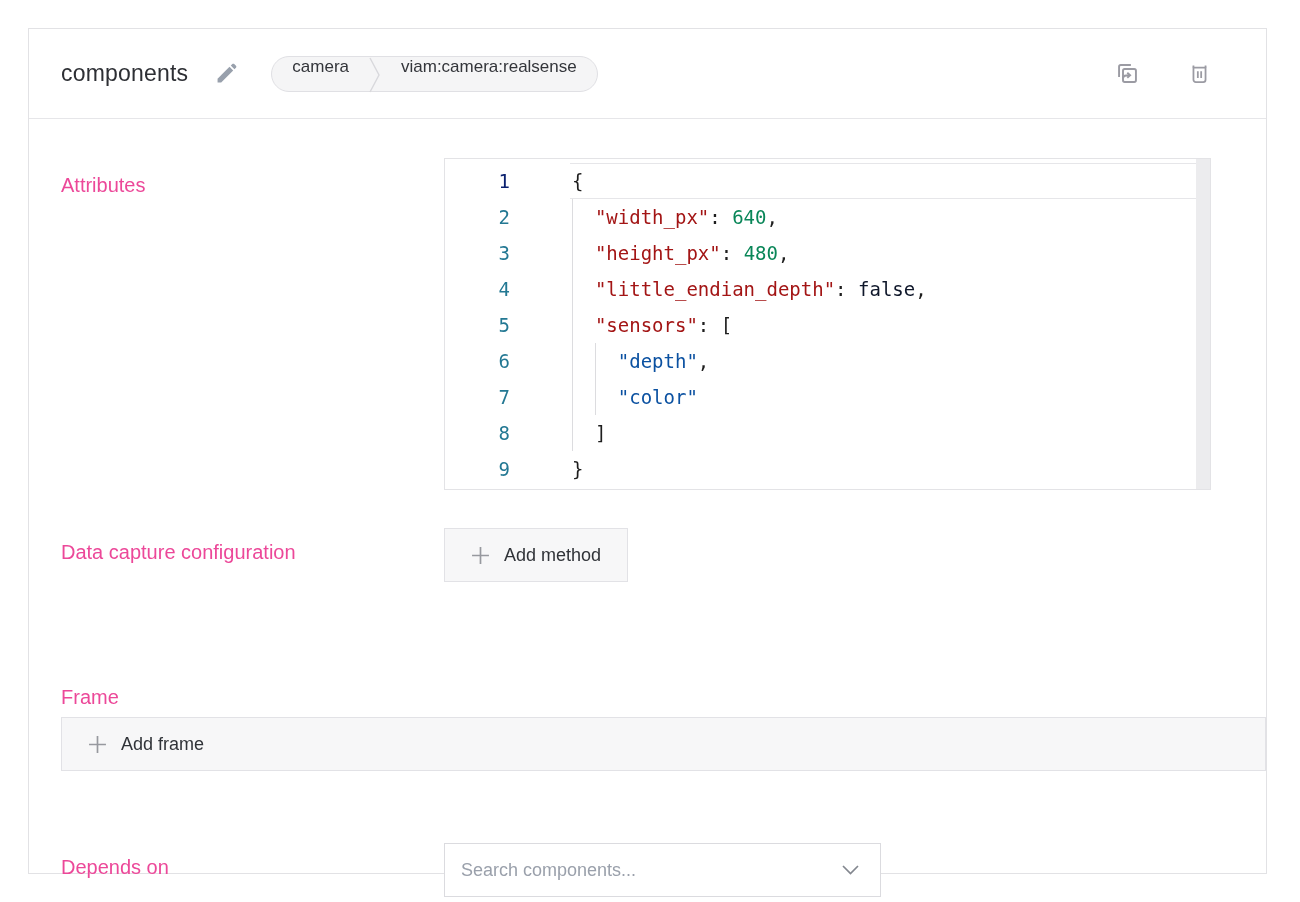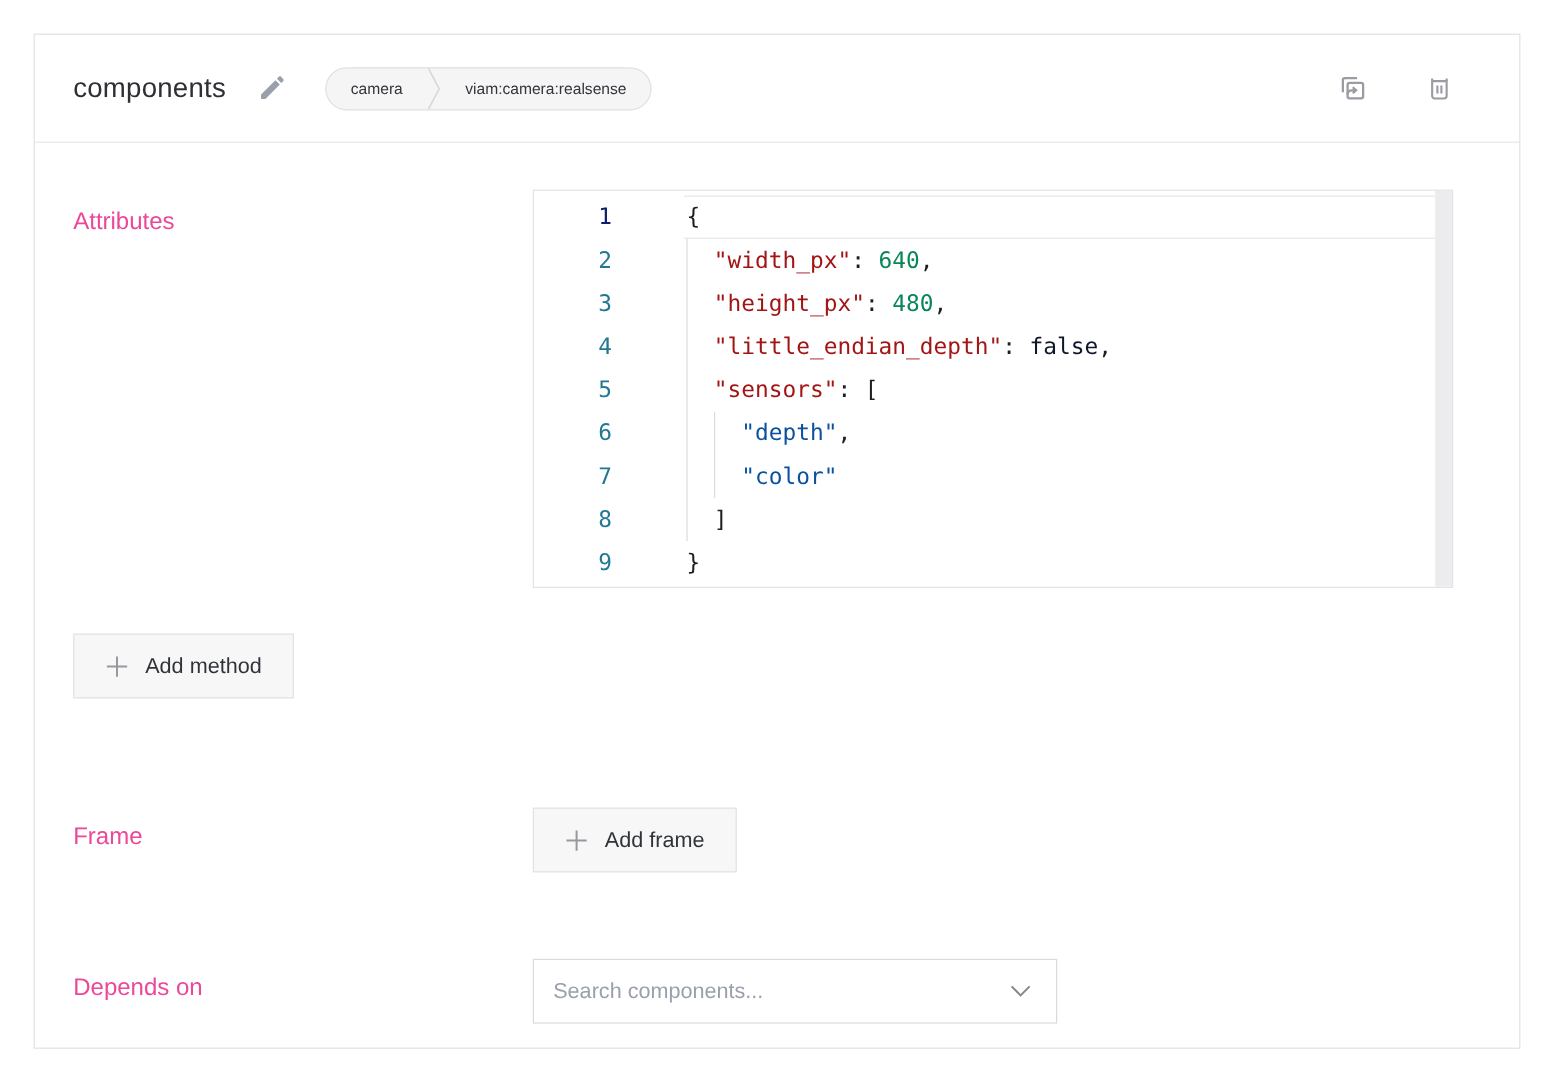--- a/index.html
+++ b/index.html
@@ -11,40 +11,40 @@
   }
 
   
   .card-header {
     height:90px; display:flex; align-items:center;
     padding:0 54px 0 32px; border-bottom:1px solid #e6e6e9;
   }
   .title { font-size:23px; font-weight:500; color:#2d2f34; letter-spacing:.2px; }
   .edit-btn { margin-left:26px; background:none; border:none; cursor:pointer; display:flex; align-items:center; }
   .type-pill {
-    margin-left:32px; height:36px; display:flex; align-items:center;
+    margin-left:32px; height:36px; display:flex; align-items:flex-start;
     background:#f5f5f6; border:1px solid #e0e0e4; border-radius:18px;
-    font-size:13px; color:#33353a;
+    font-size:17px; color:#33353a;
   }
   .pill-seg { padding:0 20px; white-space:nowrap; }
   .pill-divider { height:36px; display:flex; align-items:center; }
   .header-actions { margin-left:auto; display:flex; align-items:center; gap:46px; }
   .icon-btn { background:none; border:none; cursor:pointer; display:flex; align-items:center; }
 
   
   .row { display:flex; padding-left:32px; }
   .row-label {
     width:383px; flex:none; padding-right:140px;
     font-size:20px; line-height:40px; color:#ec4899;
   }
   .row-attributes { margin-top:39px; }
   .row-attributes .row-label { line-height:26px; padding-top:14px; }
   .row-datacapture { margin-top:38px; min-height:80px; }
   .row-datacapture .row-label { padding-top:4px; }
-  .row-frame { margin-top:65px; }
+  .row-frame { margin-top:65px;flex-direction:column; }
   .row-frame .row-label, .row-depends .row-label { padding-top:4px; }
   .row-depends { margin-top:72px; }
 
   
   .editor {
     position:relative; width:767px; height:332px;
     border:1px solid #e3e3e6; background:#ffffff; overflow:hidden;
   }
   .gutter {
     position:absolute; left:0; top:4px; width:125px;
@@ -158,20 +158,21 @@
             <div class="code-line"><span style="color: rgb(30, 30, 30);">    </span><span style="color: rgb(11, 81, 161);">"color"</span></div>
             <div class="code-line"><span style="color: rgb(30, 30, 30);">  ]</span></div>
             <div class="code-line"><span style="color: rgb(30, 30, 30);">}</span></div>
           </div>
       </div>
       <div class="scrollbar-track"></div>
     </div>
   </div>
 
   <div class="row row-datacapture">
+    <div class="row-label">Data capture configuration</div>
     <button class="add-btn">
       <span style="display:flex">
         <svg width="19" height="19" viewBox="0 0 18 18" stroke="#97999f" stroke-width="1.6">
             <path d="M9 1v16M1 9h16"></path>
           </svg>
       </span>
       <span>Add method</span>
     </button>
   </div>
 

